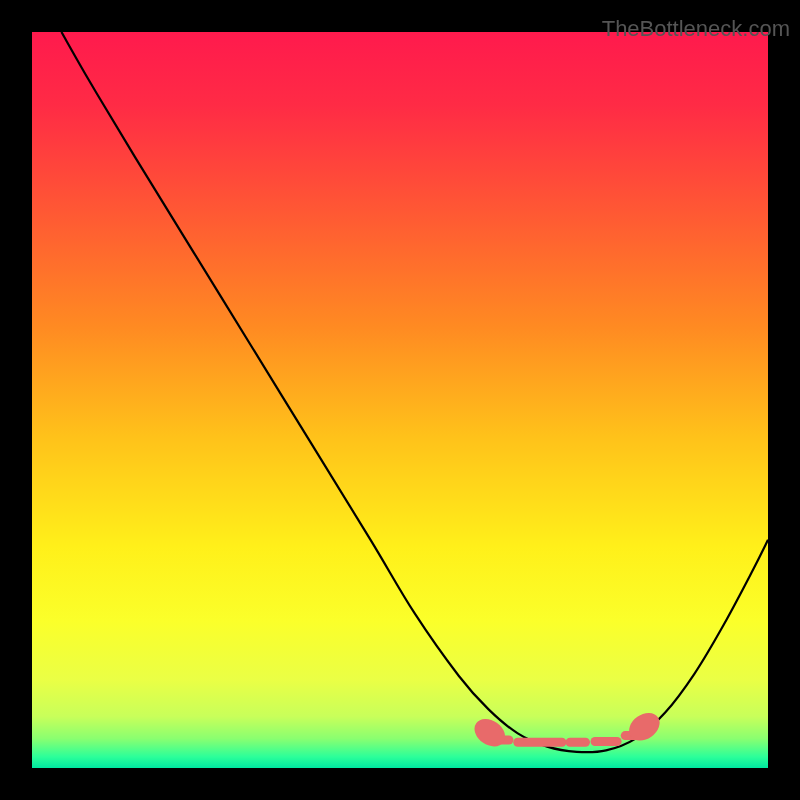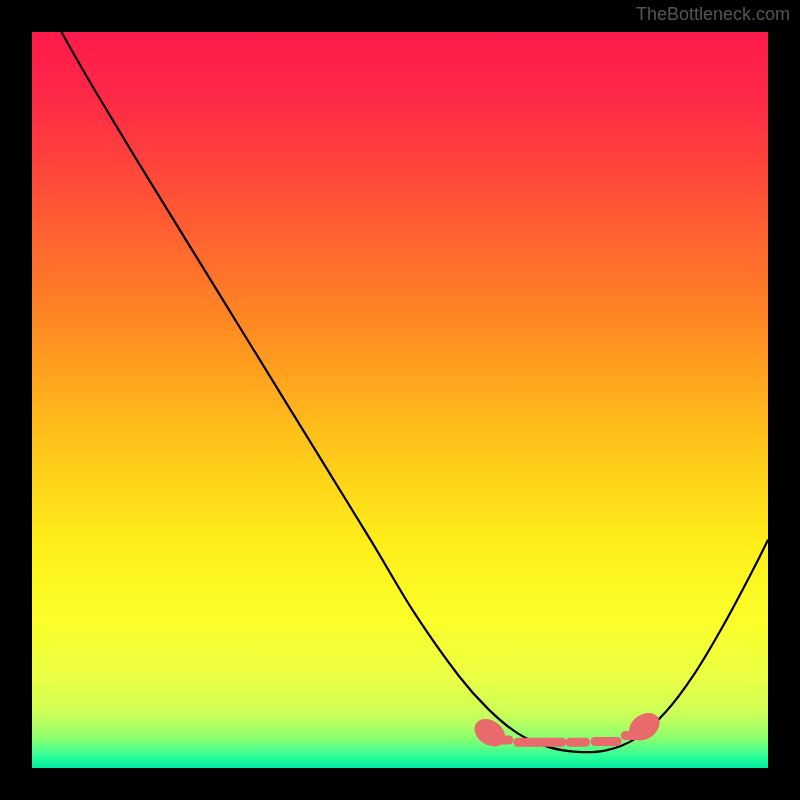--- a/index.html
+++ b/index.html
@@ -10,24 +10,24 @@
     overflow: hidden;
     font-family: Arial, sans-serif;
   }
   .container {
     position: relative;
     width: 800px;
     height: 800px;
   }
   .watermark {
     position: absolute;
-    top: 4px;
+    top: 16px;
     right: 10px;
     color: #555;
-    font-size: 18px;
+    font-size: 22px;
     font-weight: normal;
     z-index: 10;
   }
   .chart-area {
     position: absolute;
     left: 32px;
     top: 32px;
     width: 736px;
     height: 736px;
   }

